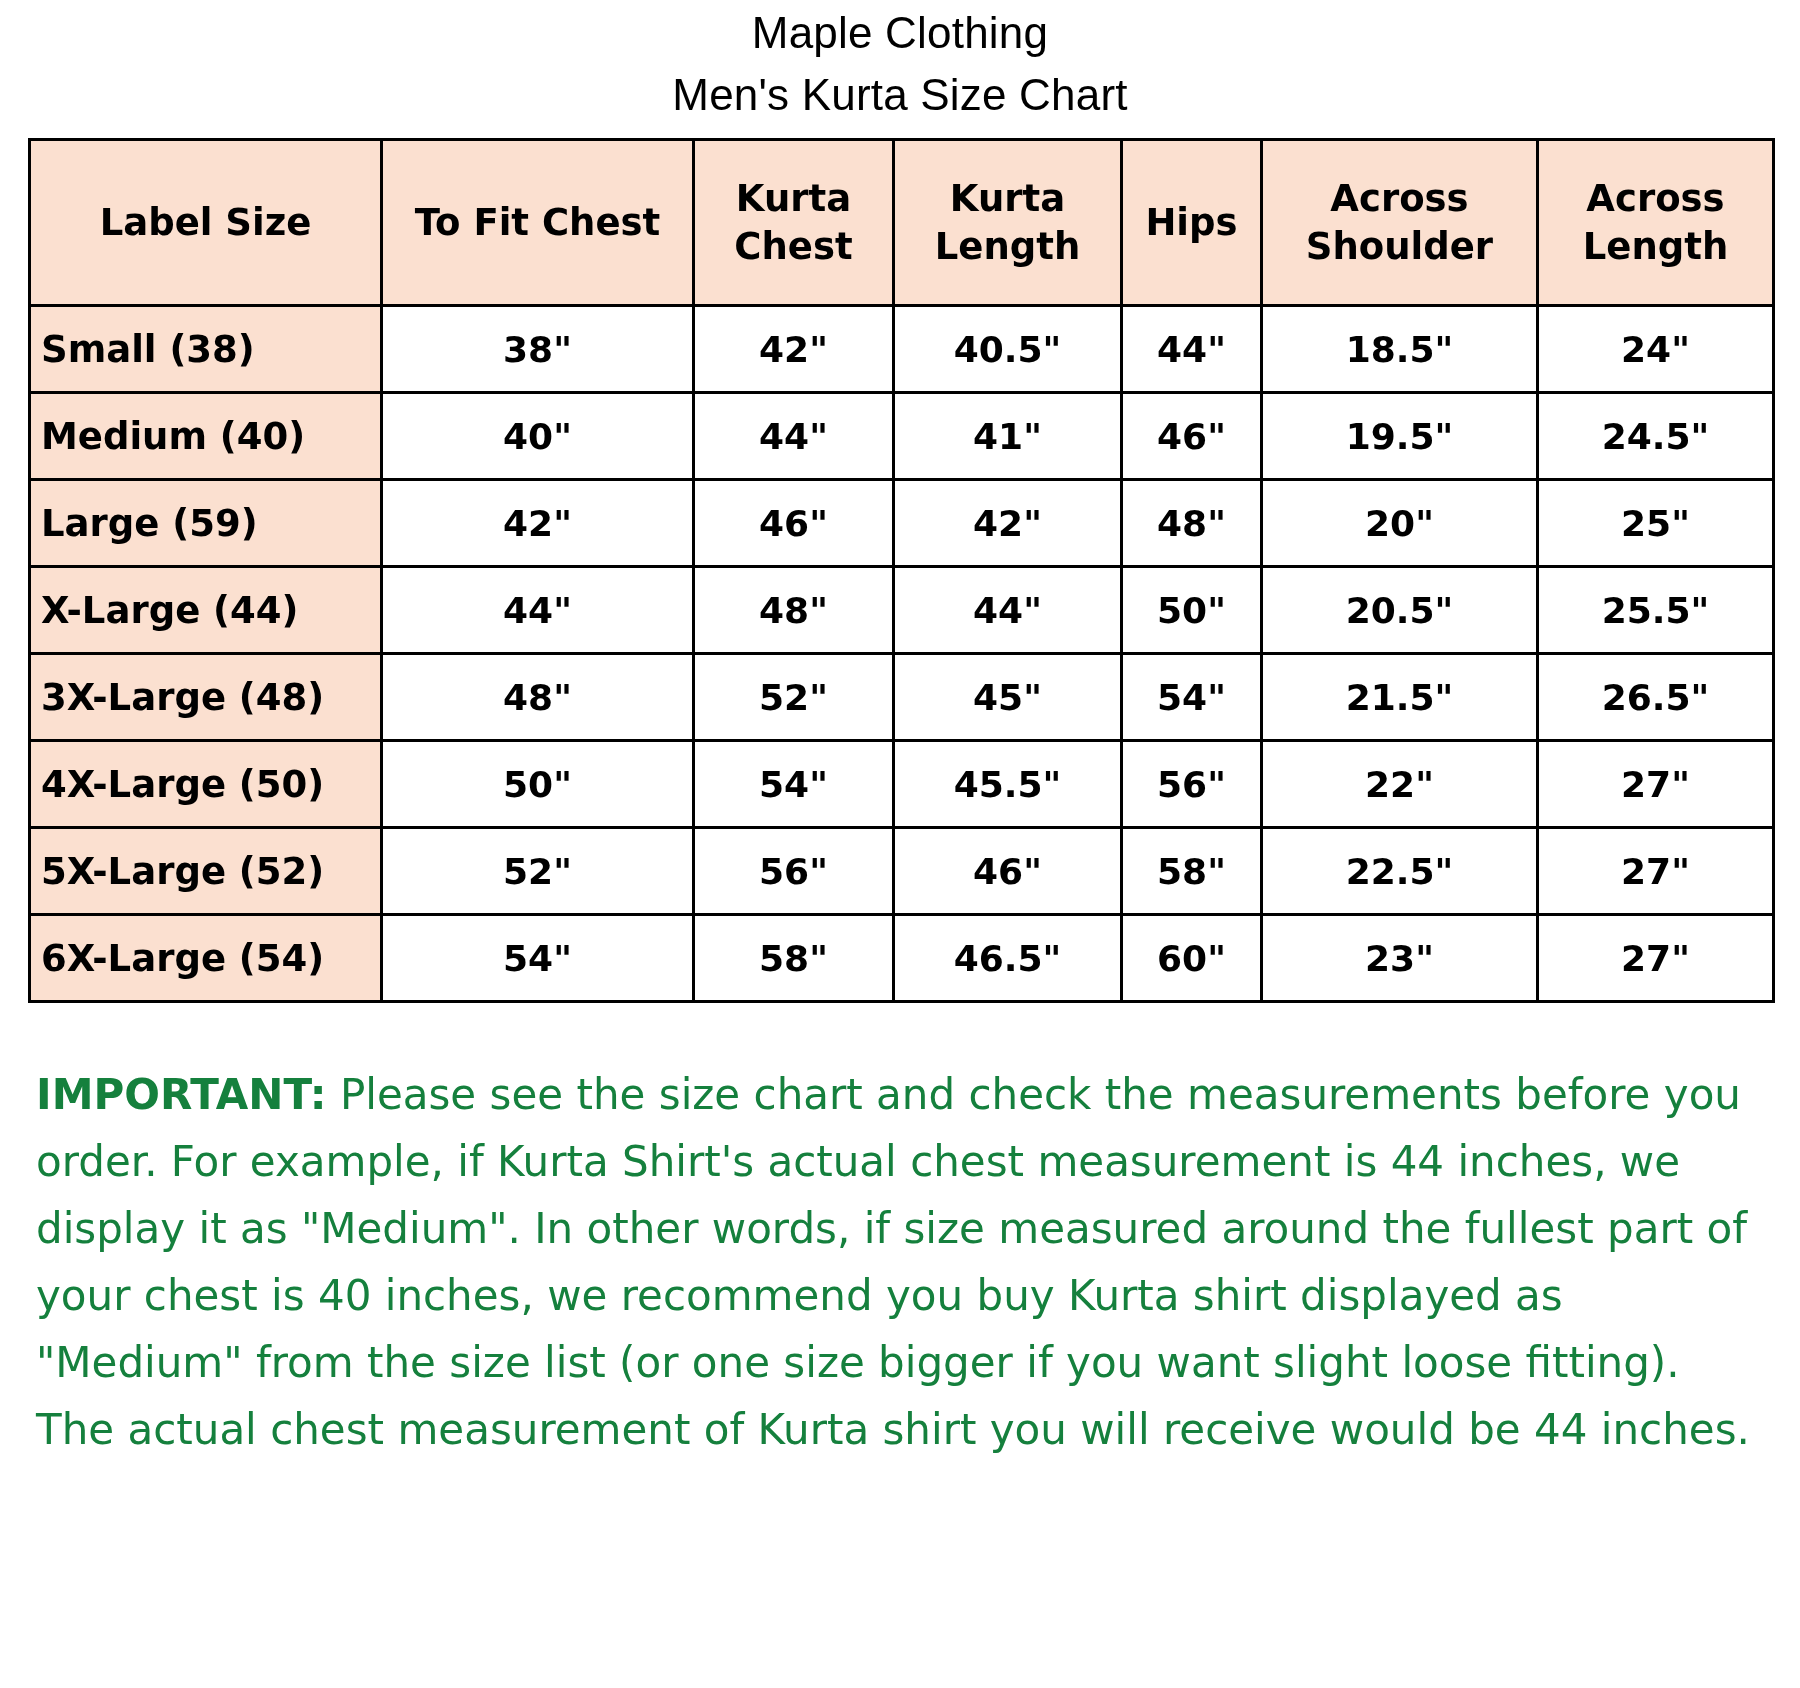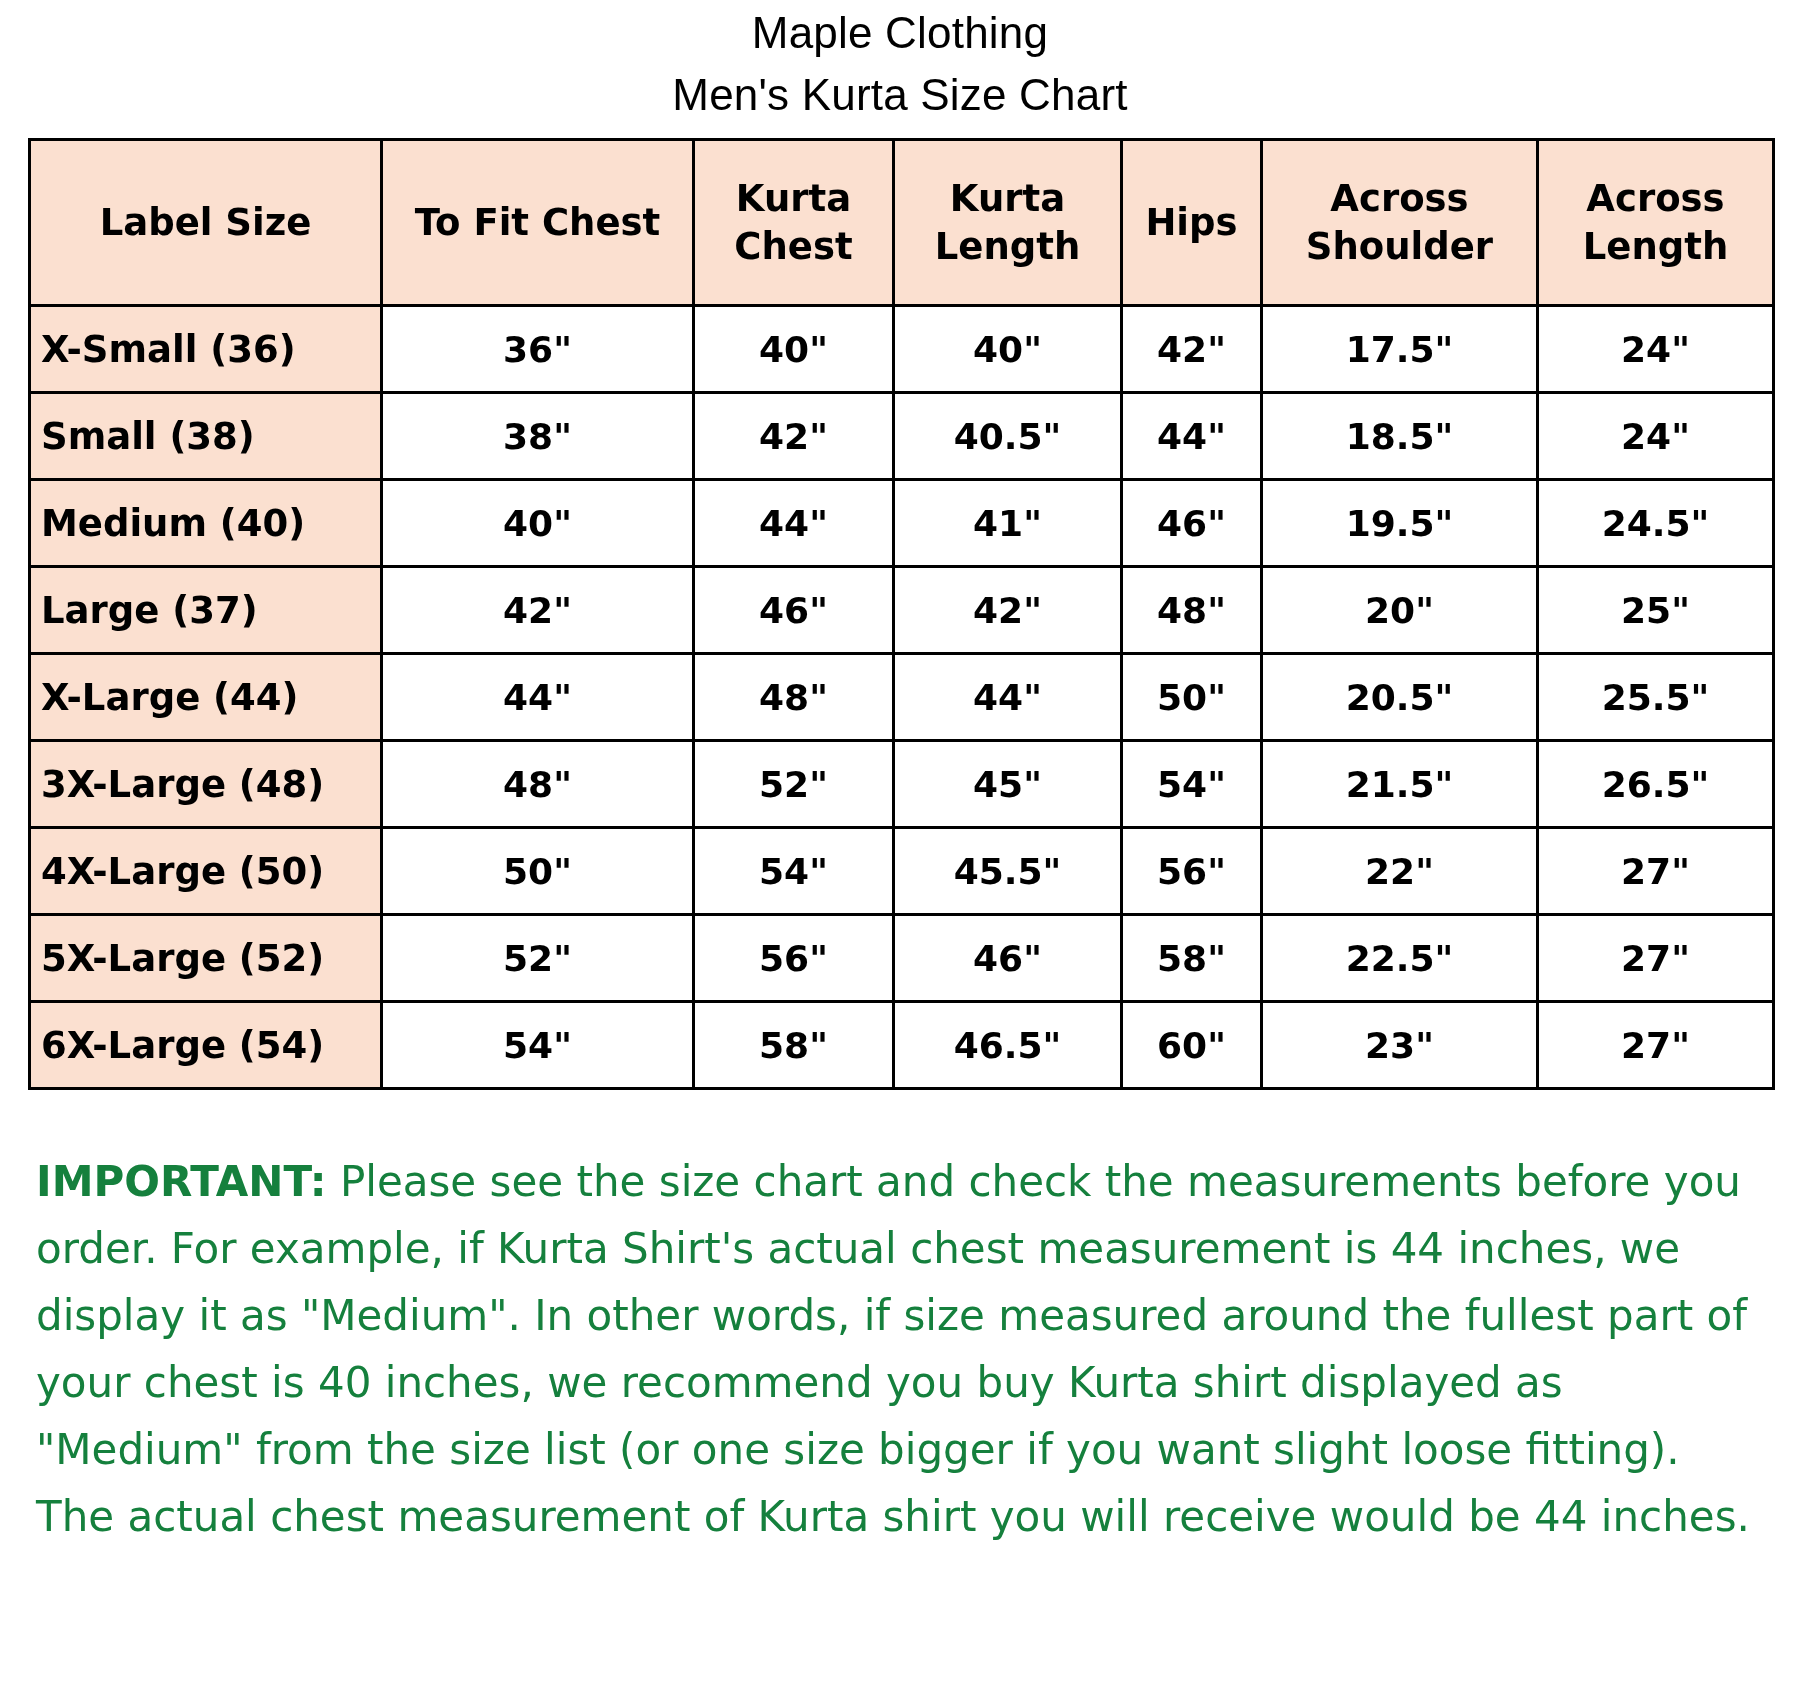--- a/index.html
+++ b/index.html
@@ -130,48 +130,39 @@
           <div>Shoulder</div>
         </th>
         <th>
           <div>Across</div>
           <div>Length</div>
         </th>
       </tr>
     </thead>
     <tbody>
       <tr>
-        <td class="label-cell">X-Small (36)</td>
-        <td>36"</td>
-        <td>40"</td>
-        <td>40"</td>
-        <td>42"</td>
-        <td>17.5"</td>
-        <td>24"</td>
-      </tr>
-      <tr>
         <td class="label-cell">Small (38)</td>
         <td>38"</td>
         <td>42"</td>
         <td>40.5"</td>
         <td>44"</td>
         <td>18.5"</td>
         <td>24"</td>
       </tr>
       <tr>
         <td class="label-cell">Medium (40)</td>
         <td>40"</td>
         <td>44"</td>
         <td>41"</td>
         <td>46"</td>
         <td>19.5"</td>
         <td>24.5"</td>
       </tr>
       <tr>
-        <td class="label-cell">Large (37)</td>
+        <td class="label-cell">Large (59)</td>
         <td>42"</td>
         <td>46"</td>
         <td>42"</td>
         <td>48"</td>
         <td>20"</td>
         <td>25"</td>
       </tr>
       <tr>
         <td class="label-cell">X-Large (44)</td>
         <td>44"</td>

